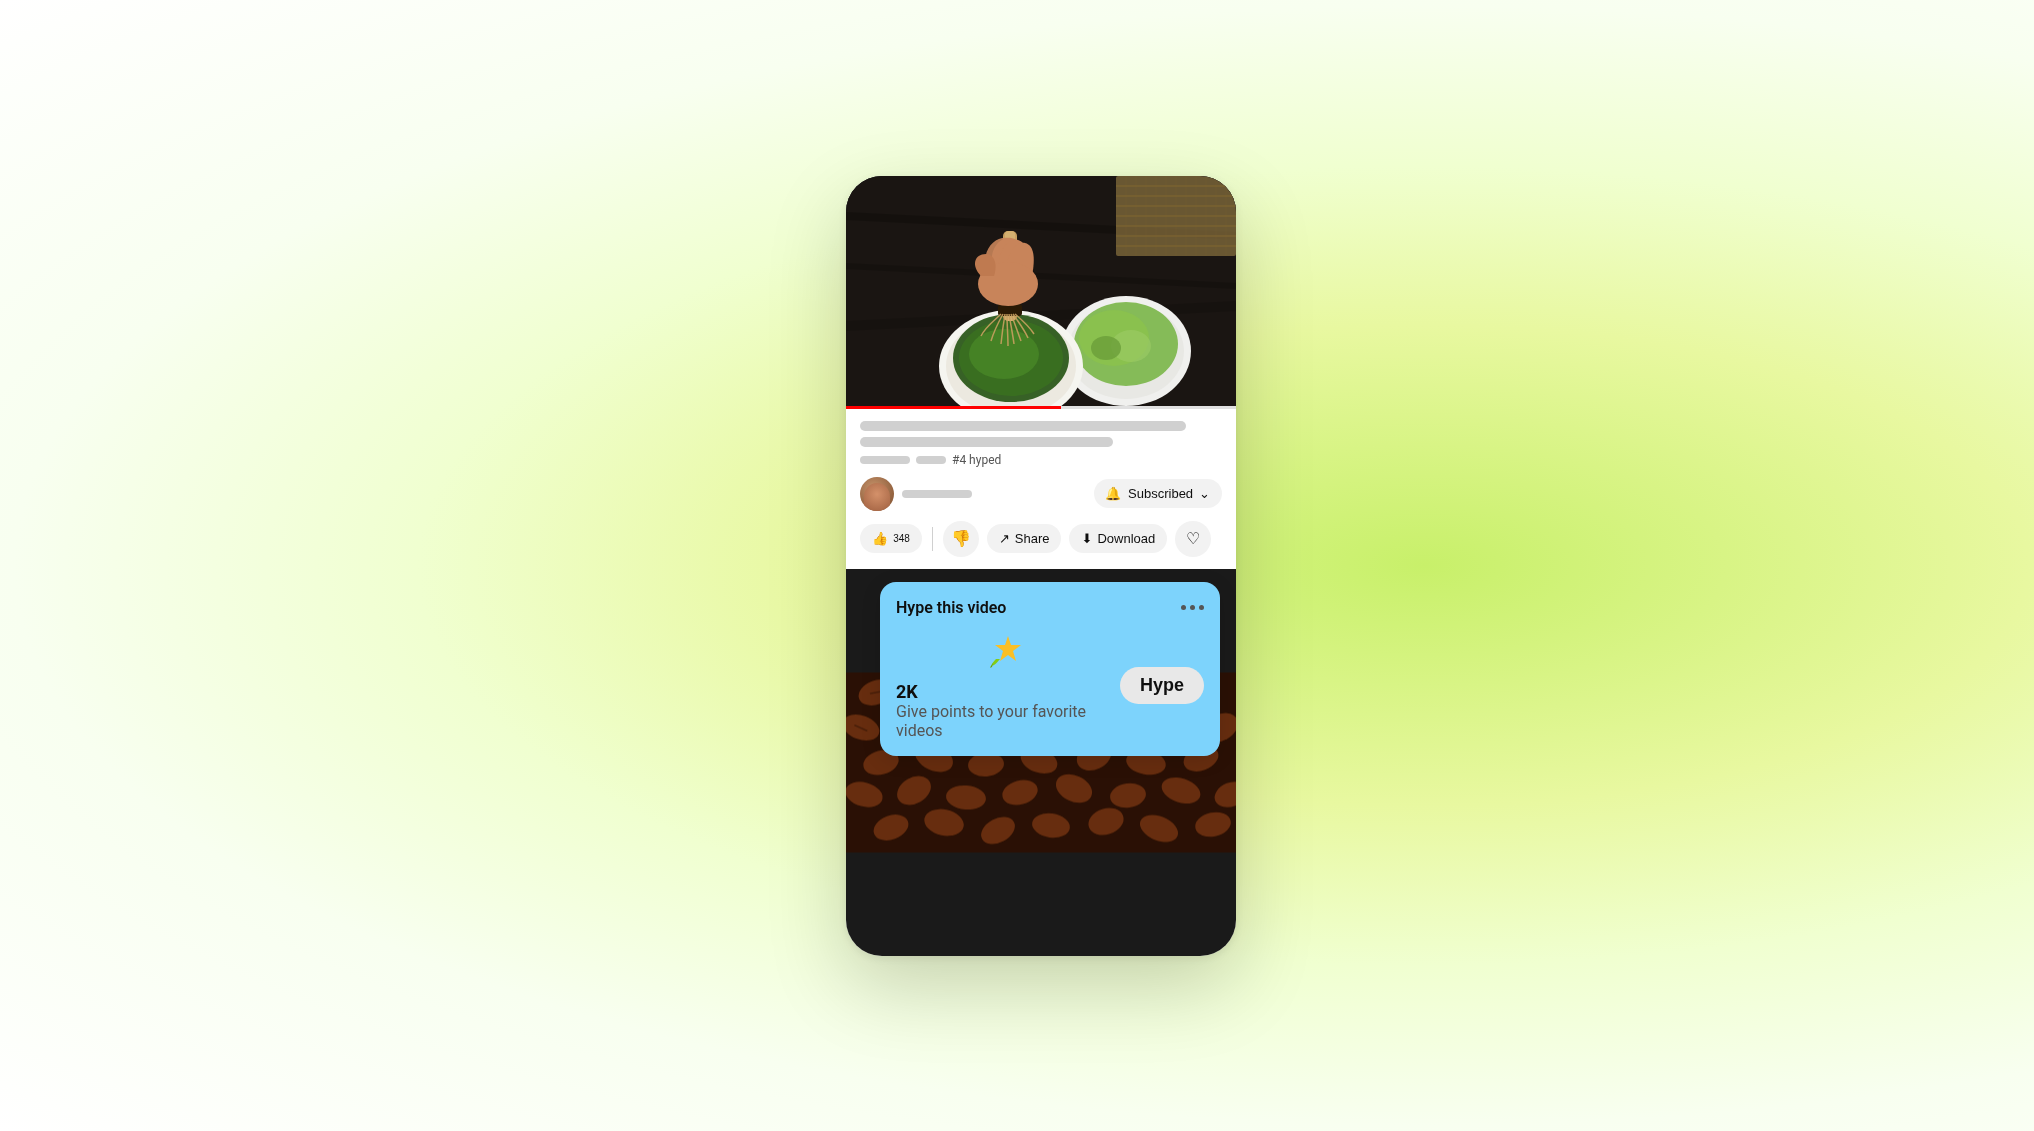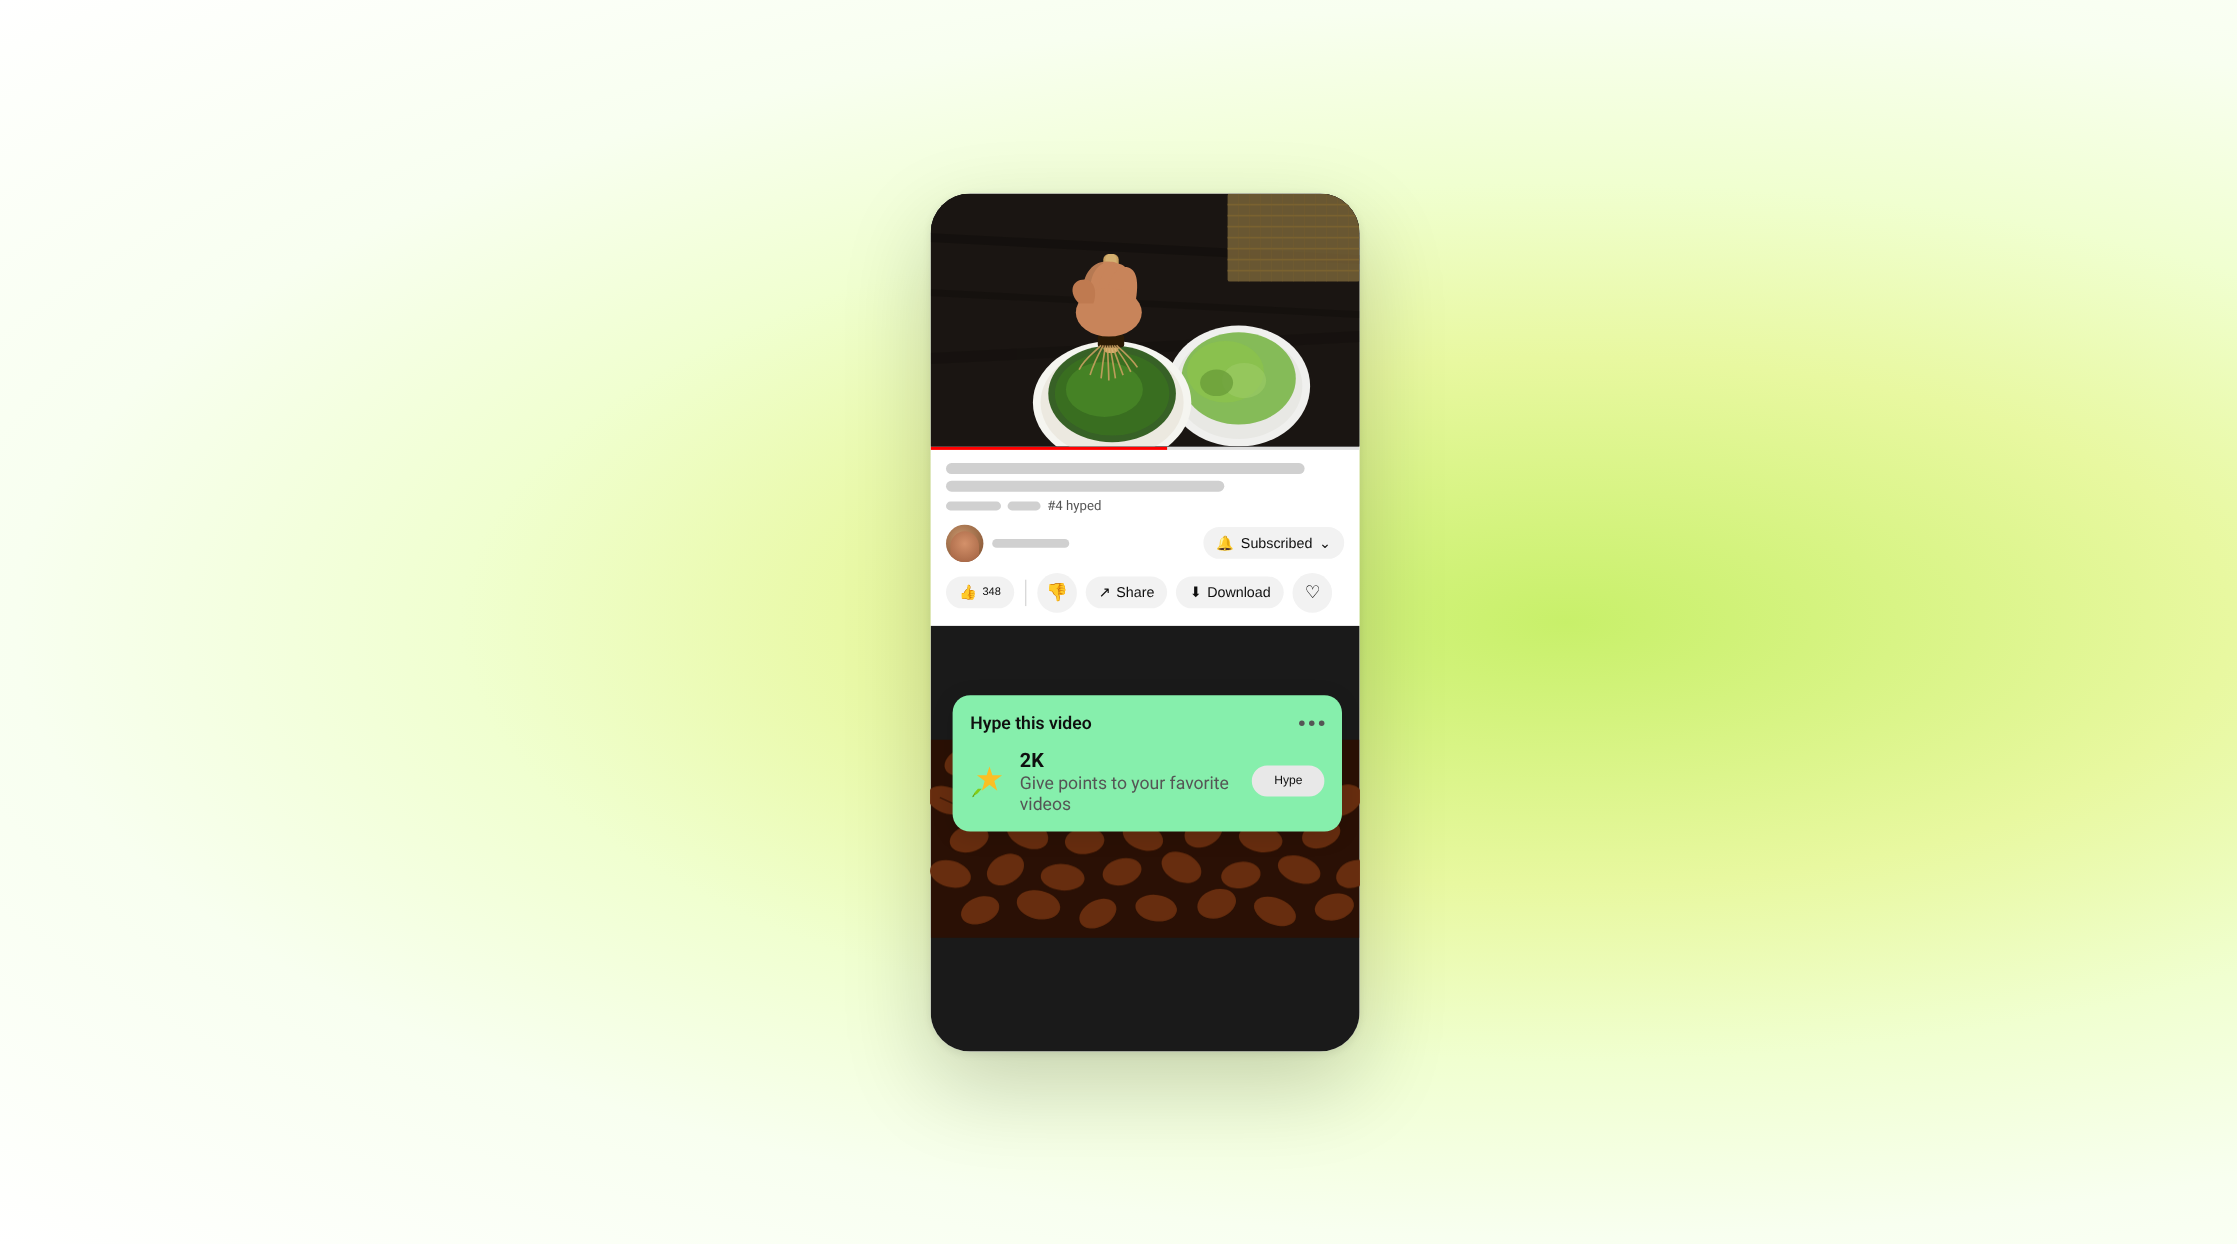--- a/index.html
+++ b/index.html
@@ -179,23 +179,23 @@
     }
     .like-count {
       font-size: 10px;
       font-weight: 500;
     }
 
     
     .hype-popup {
       position: absolute;
       bottom: 200px;
-      left: 20px;
+      left: 34px;
       right: 16px;
-      background: #86efac;
+      background: #7dd3fc;
       border-radius: 16px;
       padding: 16px;
       box-shadow: 0 4px 20px rgba(0,0,0,0.12);
       z-index: 10;
     }
     .hype-header {
       display: flex;
       align-items: center;
       justify-content: space-between;
       margin-bottom: 14px;
@@ -219,42 +219,43 @@
 
     .hype-content {
       display: flex;
       align-items: center;
       justify-content: space-between;
     }
     .hype-left {
       display: flex;
       align-items: center;
       gap: 10px;
+      flex-direction: column;
     }
 
     .hype-points {
       display: flex;
       flex-direction: column;
     }
     .hype-points-value {
       font-size: 18px;
       font-weight: 700;
       color: #0f0f0f;
     }
     .hype-points-desc {
       font-size: 16px;
       color: #555;
     }
     .hype-btn {
       background: #e8e8e8;
       border: none;
       border-radius: 20px;
       padding: 8px 20px;
-      font-size: 11px;
-      font-weight: 400;
+      font-size: 18px;
+      font-weight: 700;
       color: #0f0f0f;
       cursor: pointer;
     }
 
     
     .video-bottom {
       flex: 1;
       background: #1a1a1a;
       overflow: hidden;
       position: relative;

